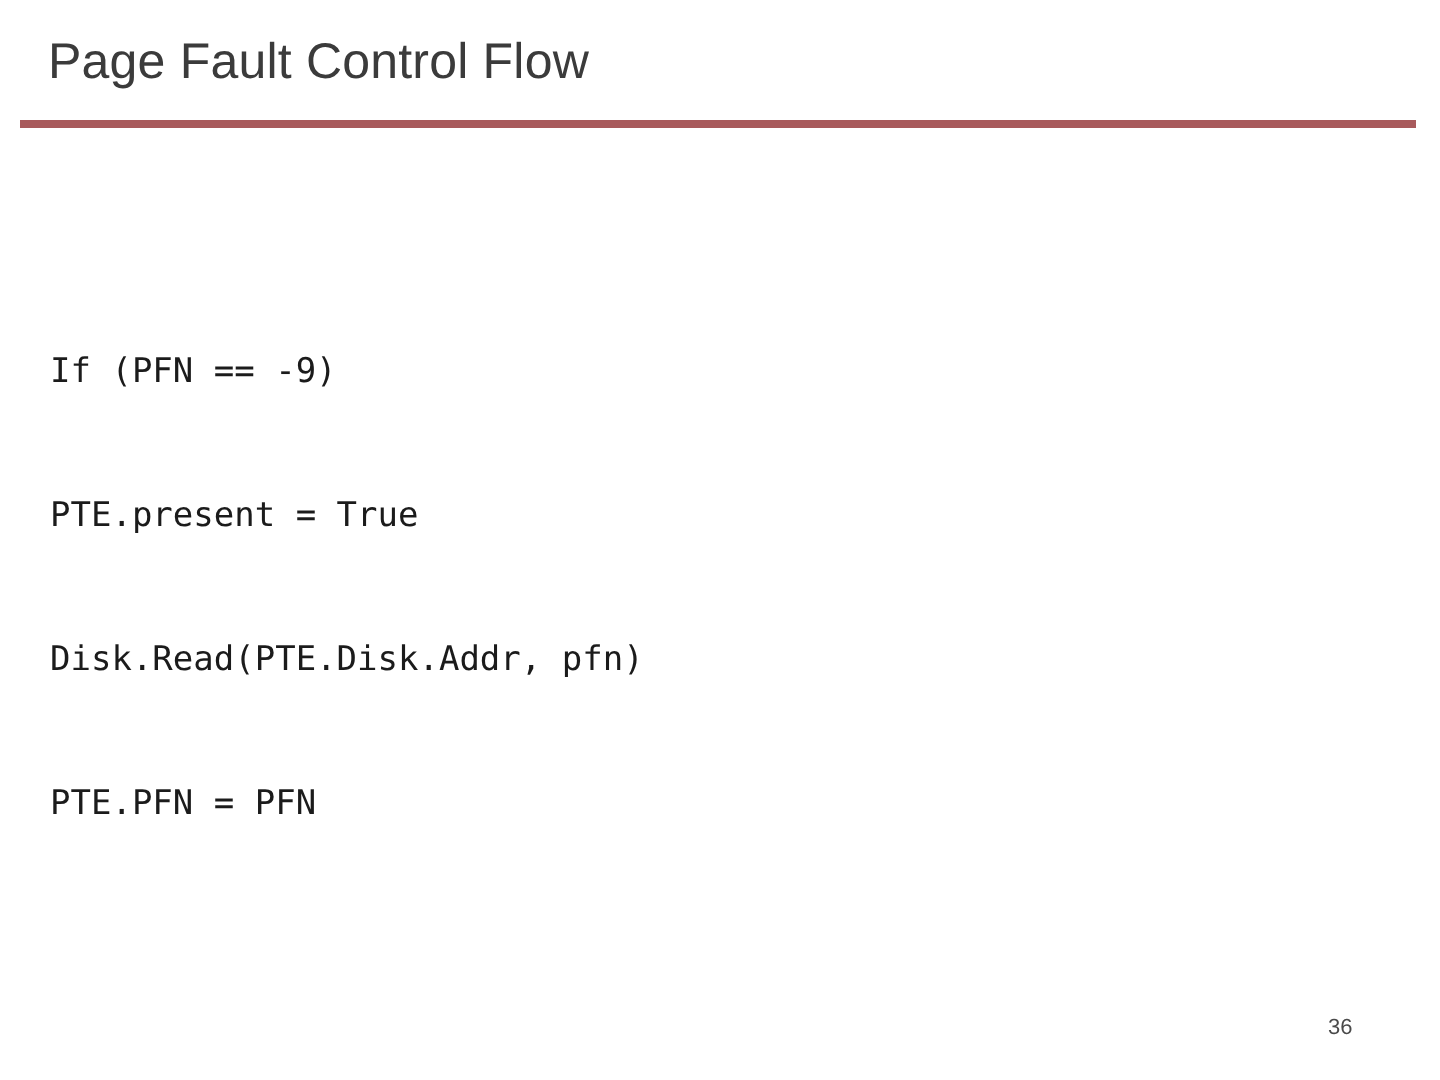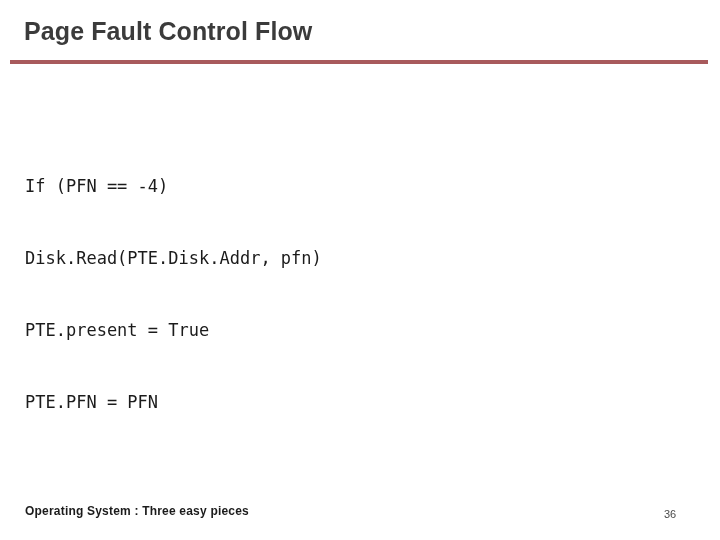--- a/index.html
+++ b/index.html
@@ -21,21 +21,21 @@
     box-sizing: border-box;
   }
 
   
   .slide-title {
     position: absolute;
     left: 24px;
     top: 17px;
     font-family: "Liberation Sans", sans-serif;
     font-size: 25px;
-    font-weight: bold;
+    font-weight: normal;
     color: #3b3b3b;
     letter-spacing: 0.1px;
     white-space: nowrap;
   }
 
   
   .title-rule {
     position: absolute;
     left: 10px;
     top: 60px;
@@ -86,24 +86,23 @@
 </head>
 <body>
 
 <div class="slide">
 
   <div class="slide-title">Page Fault Control Flow</div>
 
   <div class="title-rule"></div>
 
   <div class="code-block">
-    <div class="code-line">If (PFN == -4)</div>
+    <div class="code-line">If (PFN == -9)</div>
+    <div class="code-line">PTE.present = True</div>
     <div class="code-line">Disk.Read(PTE.Disk.Addr, pfn)</div>
-    <div class="code-line">PTE.present = True</div>
     <div class="code-line">PTE.PFN = PFN</div>
     
   </div>
 
-  <div class="footer-text">Operating System : Three easy pieces</div>
 
   <div class="page-number">36</div>
 
 </div>
 
 </body></html>

